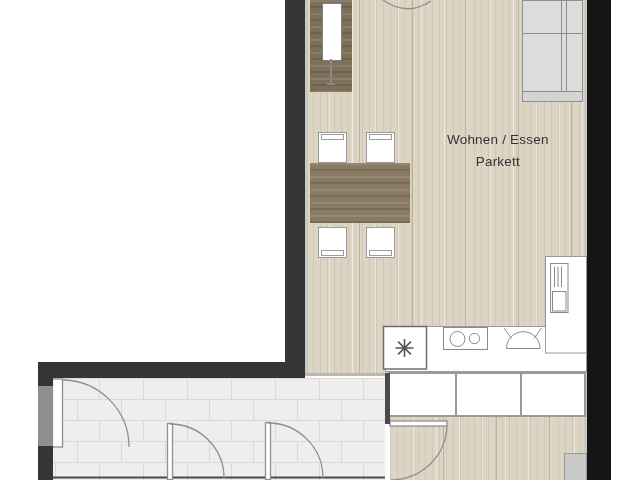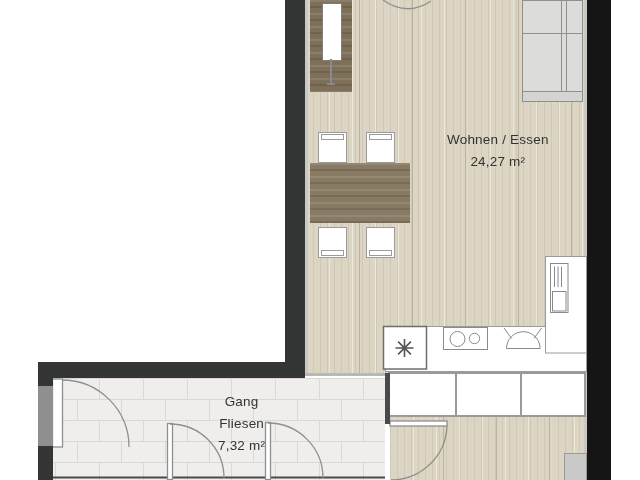--- a/index.html
+++ b/index.html
@@ -178,21 +178,16 @@
 
   <div class="abs furn" id="closet">
     <div class="divider-1"></div>
     <div class="divider-2"></div>
   </div>
 
   <div class="abs furn" id="gray-box"></div>
 
   <div class="abs room-label" id="label-living">
     <div>Wohnen / Essen</div>
-    <div>24,27 m²</div>
-  </div>
-  <div class="abs room-label" id="label-gang">
-    <div>Gang</div>
-    <div>Fliesen</div>
-    <div>7,32 m²</div>
+    <div>Parkett</div>
   </div>
 
 </div>
 
 </body></html>

